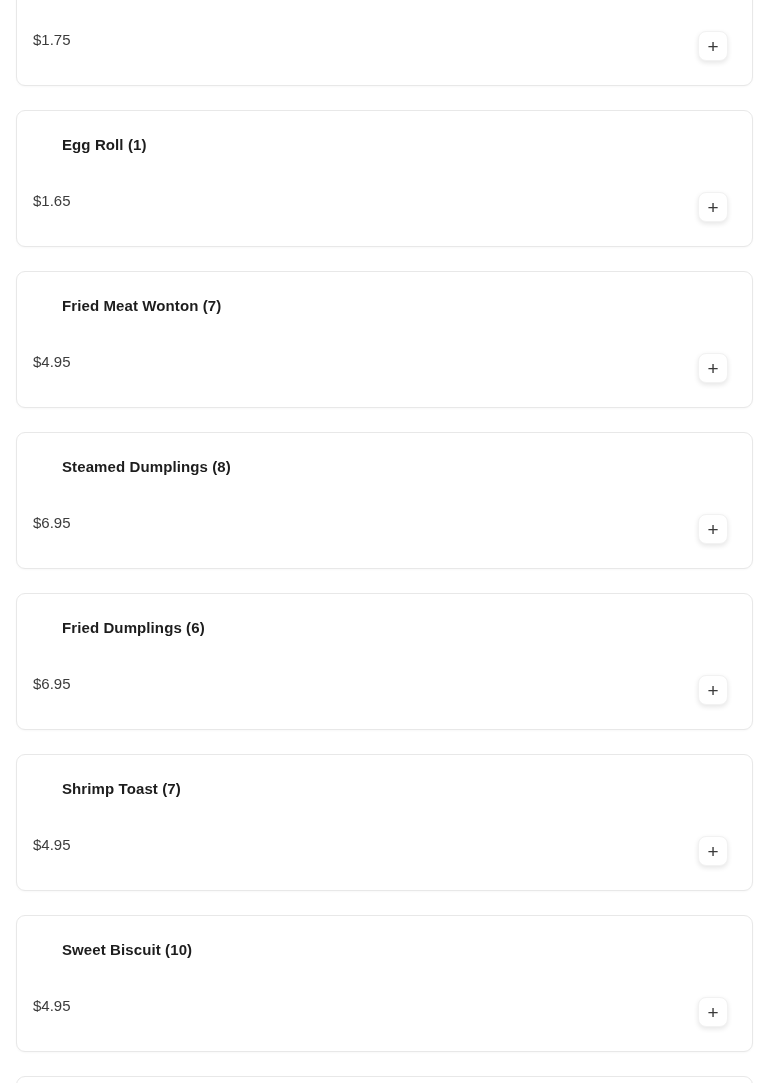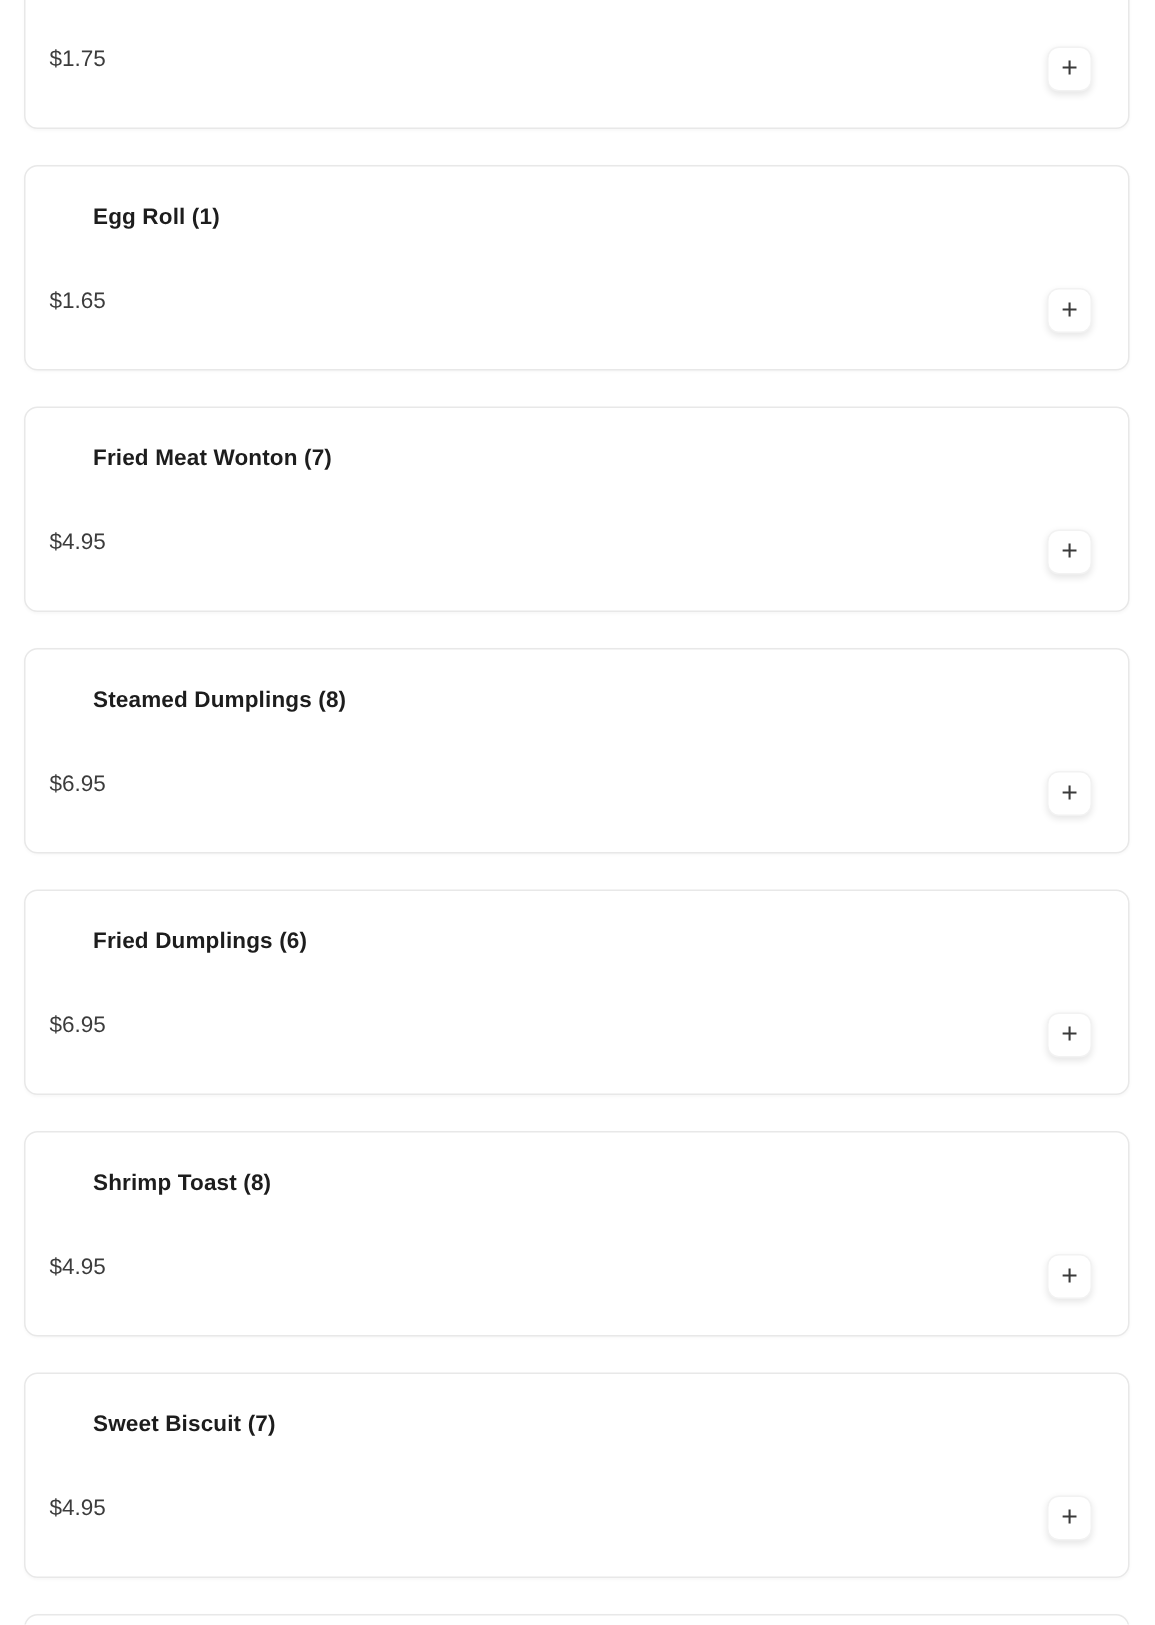--- a/index.html
+++ b/index.html
@@ -113,29 +113,29 @@
 
   <div class="card">
     <div class="item-name">Fried Dumplings (6)</div>
     <div class="item-price">$6.95</div>
     <button class="add-btn">
       <span class="plus-glyph">+</span>
     </button>
   </div>
 
   <div class="card">
-    <div class="item-name">Shrimp Toast (8)</div>
+    <div class="item-name">Shrimp Toast (7)</div>
     <div class="item-price">$4.95</div>
     <button class="add-btn">
       <span class="plus-glyph">+</span>
     </button>
   </div>
 
   <div class="card">
-    <div class="item-name">Sweet Biscuit (7)</div>
+    <div class="item-name">Sweet Biscuit (10)</div>
     <div class="item-price">$4.95</div>
     <button class="add-btn">
       <span class="plus-glyph">+</span>
     </button>
   </div>
 
   <div class="card">
     <div class="item-name"></div>
     <div class="item-price"></div>
 

